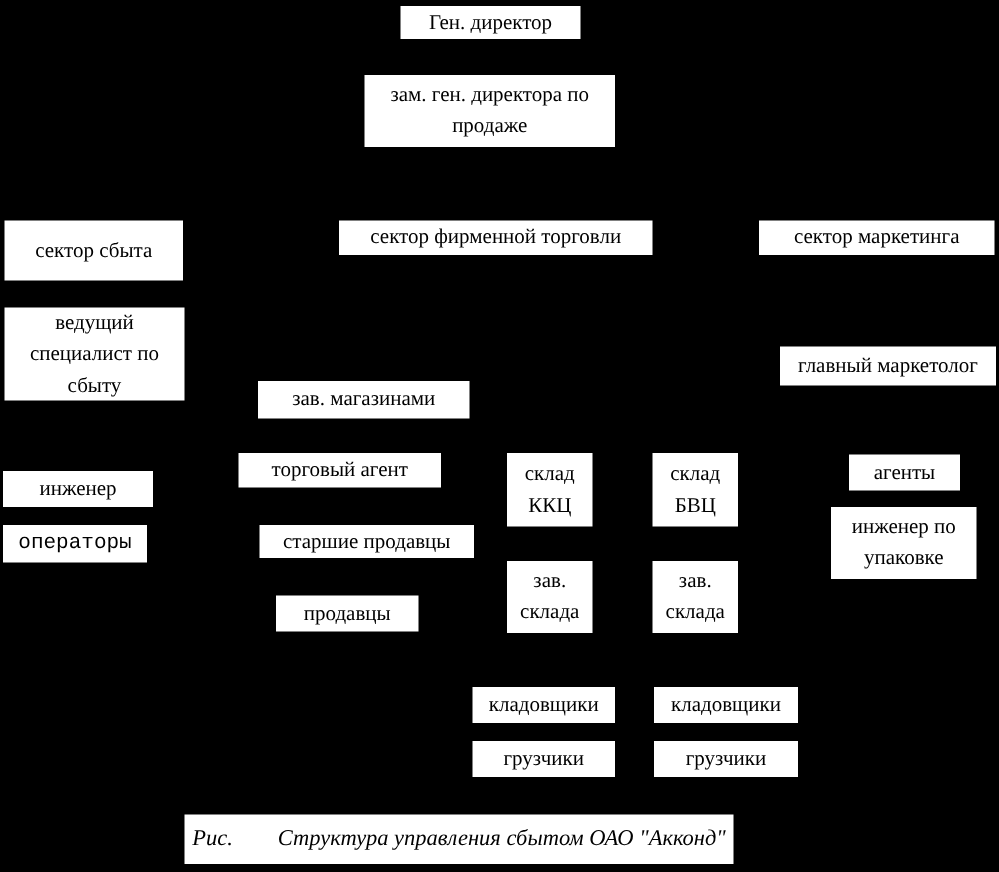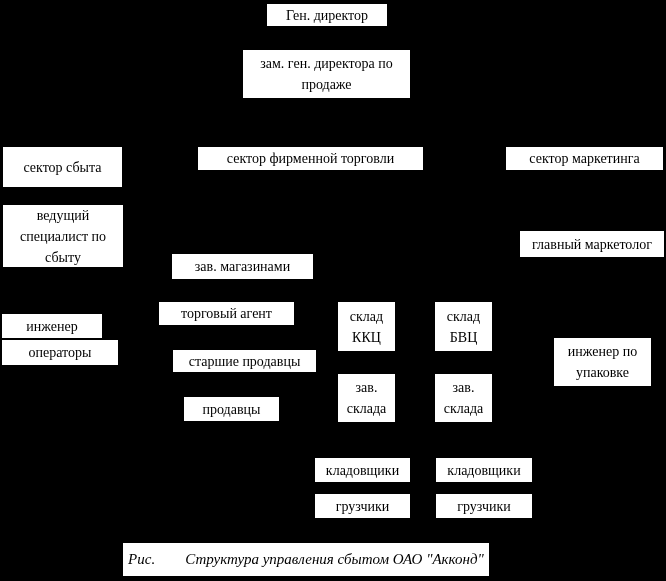--- a/index.html
+++ b/index.html
@@ -29,31 +29,31 @@
     line-height: 21px;
     white-space: pre-line;
     box-sizing: border-box;
   }
   
   .b-gen               { left:267px; top:4px;   width:120px; height:22px; }
   
   .b-deputy            { left:243px; top:50px;  width:167px; height:48px; }
   
   .b-sales-sector      { left:3px;   top:147px; width:119px; height:40px; }
-  .b-retail-sector     { left:198px; top:147px; width:225px; height:23px; }
+  .b-retail-sector     { left:226px; top:147px; width:209px; height:23px; }
   .b-marketing-sector  { left:506px; top:147px; width:157px; height:23px; }
   
   .b-lead-specialist   { left:3px;   top:205px; width:120px; height:62px; }
   .b-store-managers    { left:172px; top:232px; width:141px; height:25px;margin-top:22px; }
   .b-senior-merch      { left:338px; top:231px; width:157px; height:26px; }
   .b-chief-marketer    { left:520px; top:231px; width:144px; height:26px; }
   
   .b-sales-agent       { left:159px; top:302px; width:135px; height:23px; }
   .b-engineer          { left:2px;   top:314px; width:100px;  height:24px; }
-  .b-operators         { left:2px;   top:340px; width:116px;  height:25px; }
+  .b-operators         { left:2px;   top:350px; width:96px;  height:25px;font-family:Liberation Mono, monospace; }
   .b-senior-sellers    { left:173px; top:350px; width:143px; height:22px; }
   .b-sellers           { left:184px; top:397px; width:95px;  height:24px; }
   .b-warehouse-kkc     { left:338px; top:302px; width:57px;  height:49px; }
   .b-warehouse-bvc     { left:435px; top:302px; width:57px;  height:49px; }
   .b-agents            { left:566px; top:303px; width:74px;  height:24px; }
   .b-pack-engineer     { left:554px; top:338px; width:97px;  height:48px; }
   .b-wh-manager-1      { left:338px; top:374px; width:57px;  height:48px; }
   .b-wh-manager-2      { left:435px; top:374px; width:57px;  height:48px; }
   
   .b-storekeepers-1    { left:315px; top:458px; width:95px;  height:24px; }
@@ -92,20 +92,21 @@
   <div class="box b-sales-agent">торговый агент</div>
   <div class="box b-engineer">инженер</div>
   <div class="box b-operators">операторы</div>
   <div class="box b-senior-sellers">старшие продавцы</div>
   <div class="box b-sellers">продавцы</div>
 
   <div class="box b-warehouse-kkc">склад
 ККЦ</div>
   <div class="box b-warehouse-bvc">склад
 БВЦ</div>
+  <div class="box b-agents">агенты</div>
   <div class="box b-pack-engineer">инженер по
 упаковке</div>
   <div class="box b-wh-manager-1">зав.
 склада</div>
   <div class="box b-wh-manager-2">зав.
 склада</div>
 
   <div class="box b-storekeepers-1">кладовщики</div>
   <div class="box b-storekeepers-2">кладовщики</div>
   <div class="box b-loaders-1">грузчики</div>

